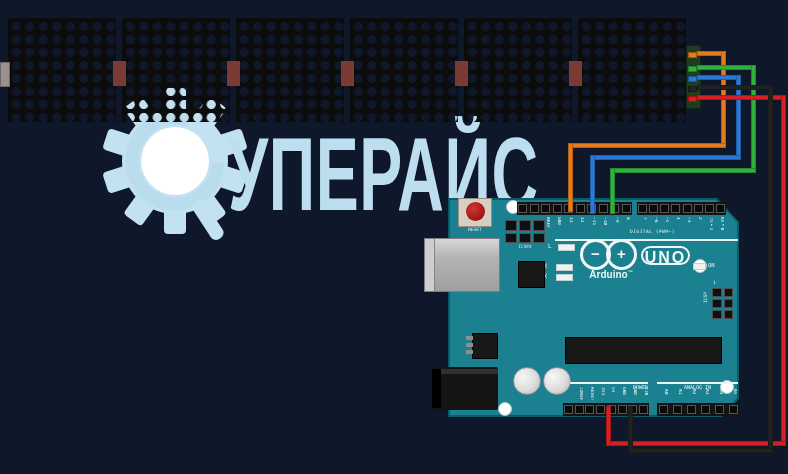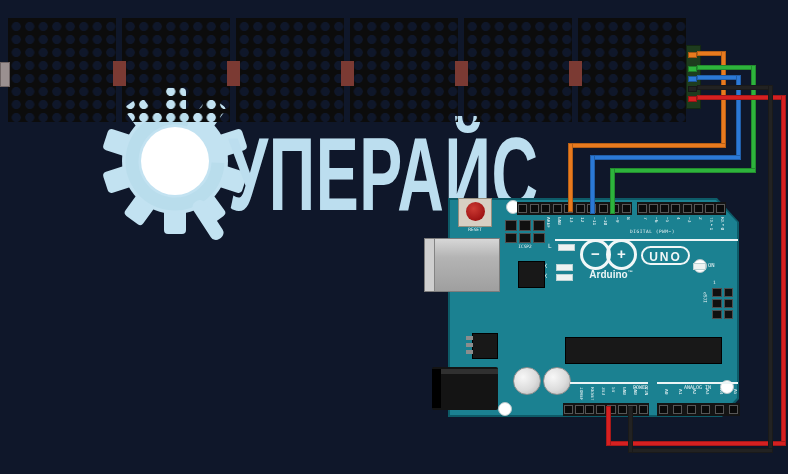--- a/index.html
+++ b/index.html
@@ -43,21 +43,21 @@
   .pingrid{display:grid;gap:2px;}
   .pingrid div{background:#101010;border:1px solid #4e4e4e;box-sizing:border-box;}
   .vlab{position:absolute;writing-mode:vertical-rl;font-family:"DejaVu Sans Mono",monospace;
         font-size:4.5px;line-height:1;color:#ecf5f6;overflow:hidden;width:8px;}
   .silk{color:#ecf5f6;font-family:"DejaVu Sans Mono",monospace;}
   .sline{position:absolute;height:2px;background:#ecf5f6;}
   .led{position:absolute;background:#eef3f2;border:1px solid #bcd2d4;box-sizing:border-box;}
   .lcirc{position:absolute;width:25px;height:25px;border:3.5px solid #f1f7f7;border-radius:50%;
          color:#f1f7f7;text-align:center;font-weight:bold;font-size:15px;line-height:23px;box-sizing:content-box;}
   .uno-oval{left:217px;top:48px;width:49px;height:19px;border:2.5px solid #f1f7f7;border-radius:12px;
-            color:#f1f7f7;font-weight:bold;font-size:12px;letter-spacing:2px;text-align:center;
+            color:#f1f7f7;font-weight:bold;font-size:16px;letter-spacing:2px;text-align:center;
             line-height:19px;box-sizing:border-box;}
   .chip{background:#181818;border:1px solid #000;box-sizing:border-box;}
   .cap{position:absolute;width:28px;height:28px;border-radius:50%;border:1px solid #8f8f8f;box-sizing:border-box;
        background:radial-gradient(circle at 35% 35%,#f7f7f7,#dcdcdc 55%,#b2b2b2);}
   .reg-leg{position:absolute;width:7px;height:4px;background:#8d8d8d;}
 
   
   .wire{position:absolute;box-shadow:inset 0 0 0 1px rgba(0,0,0,.22);}
 </style>
 </head>

